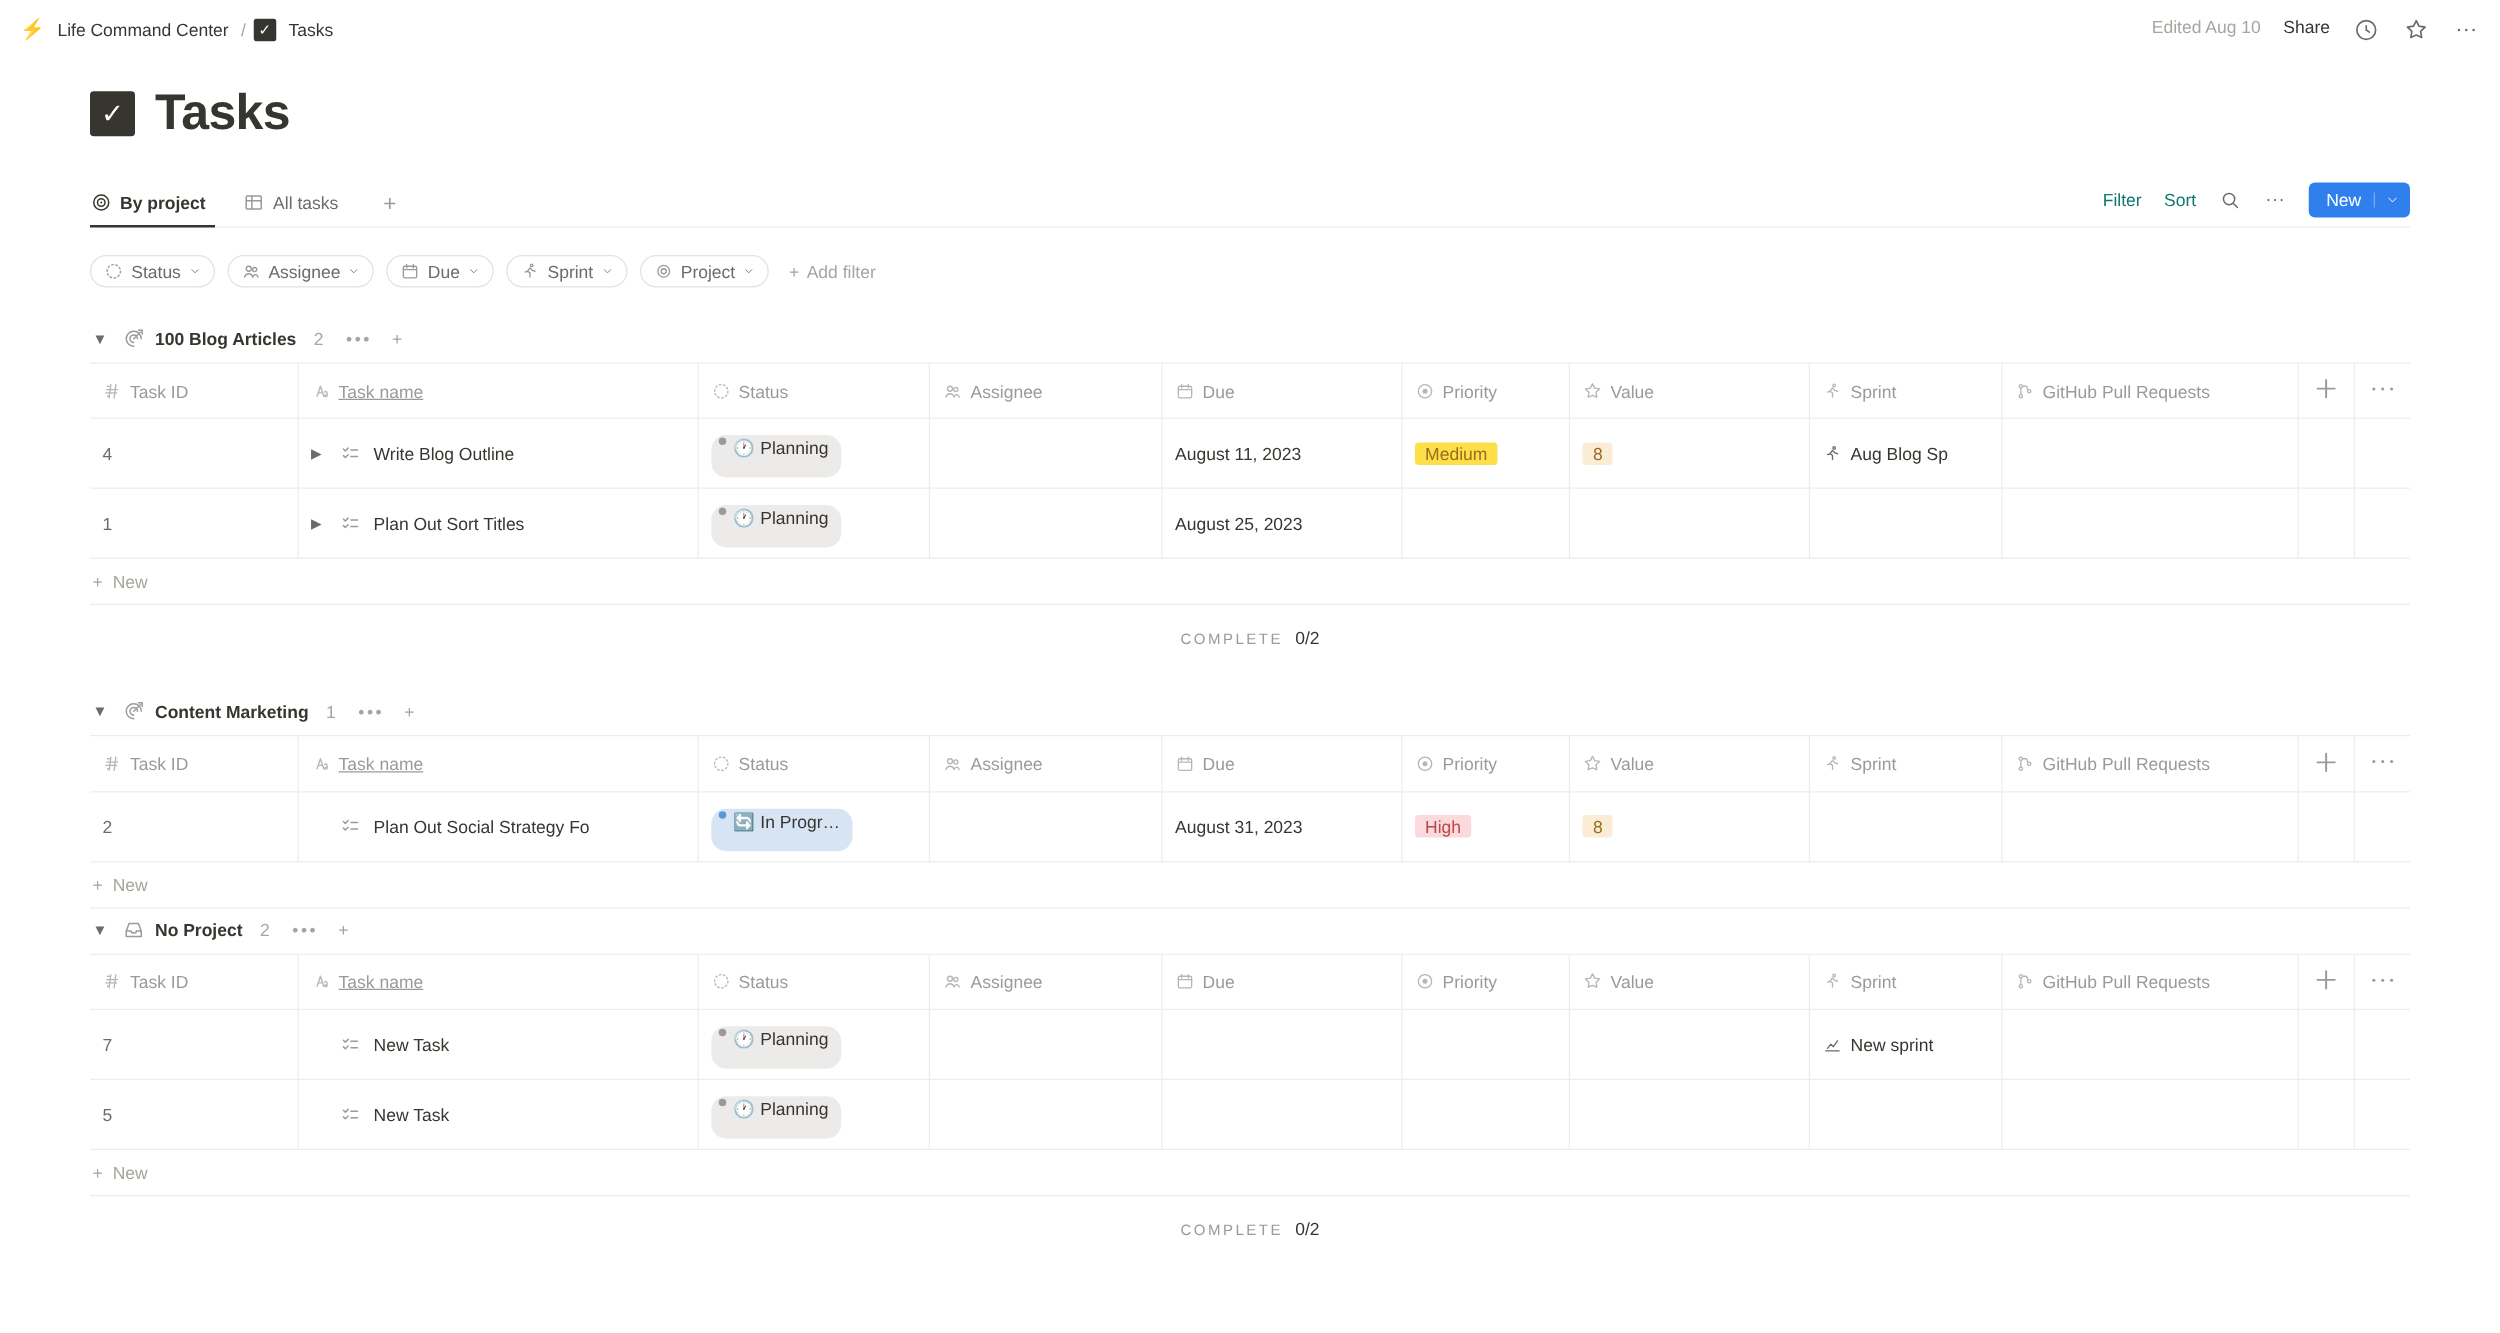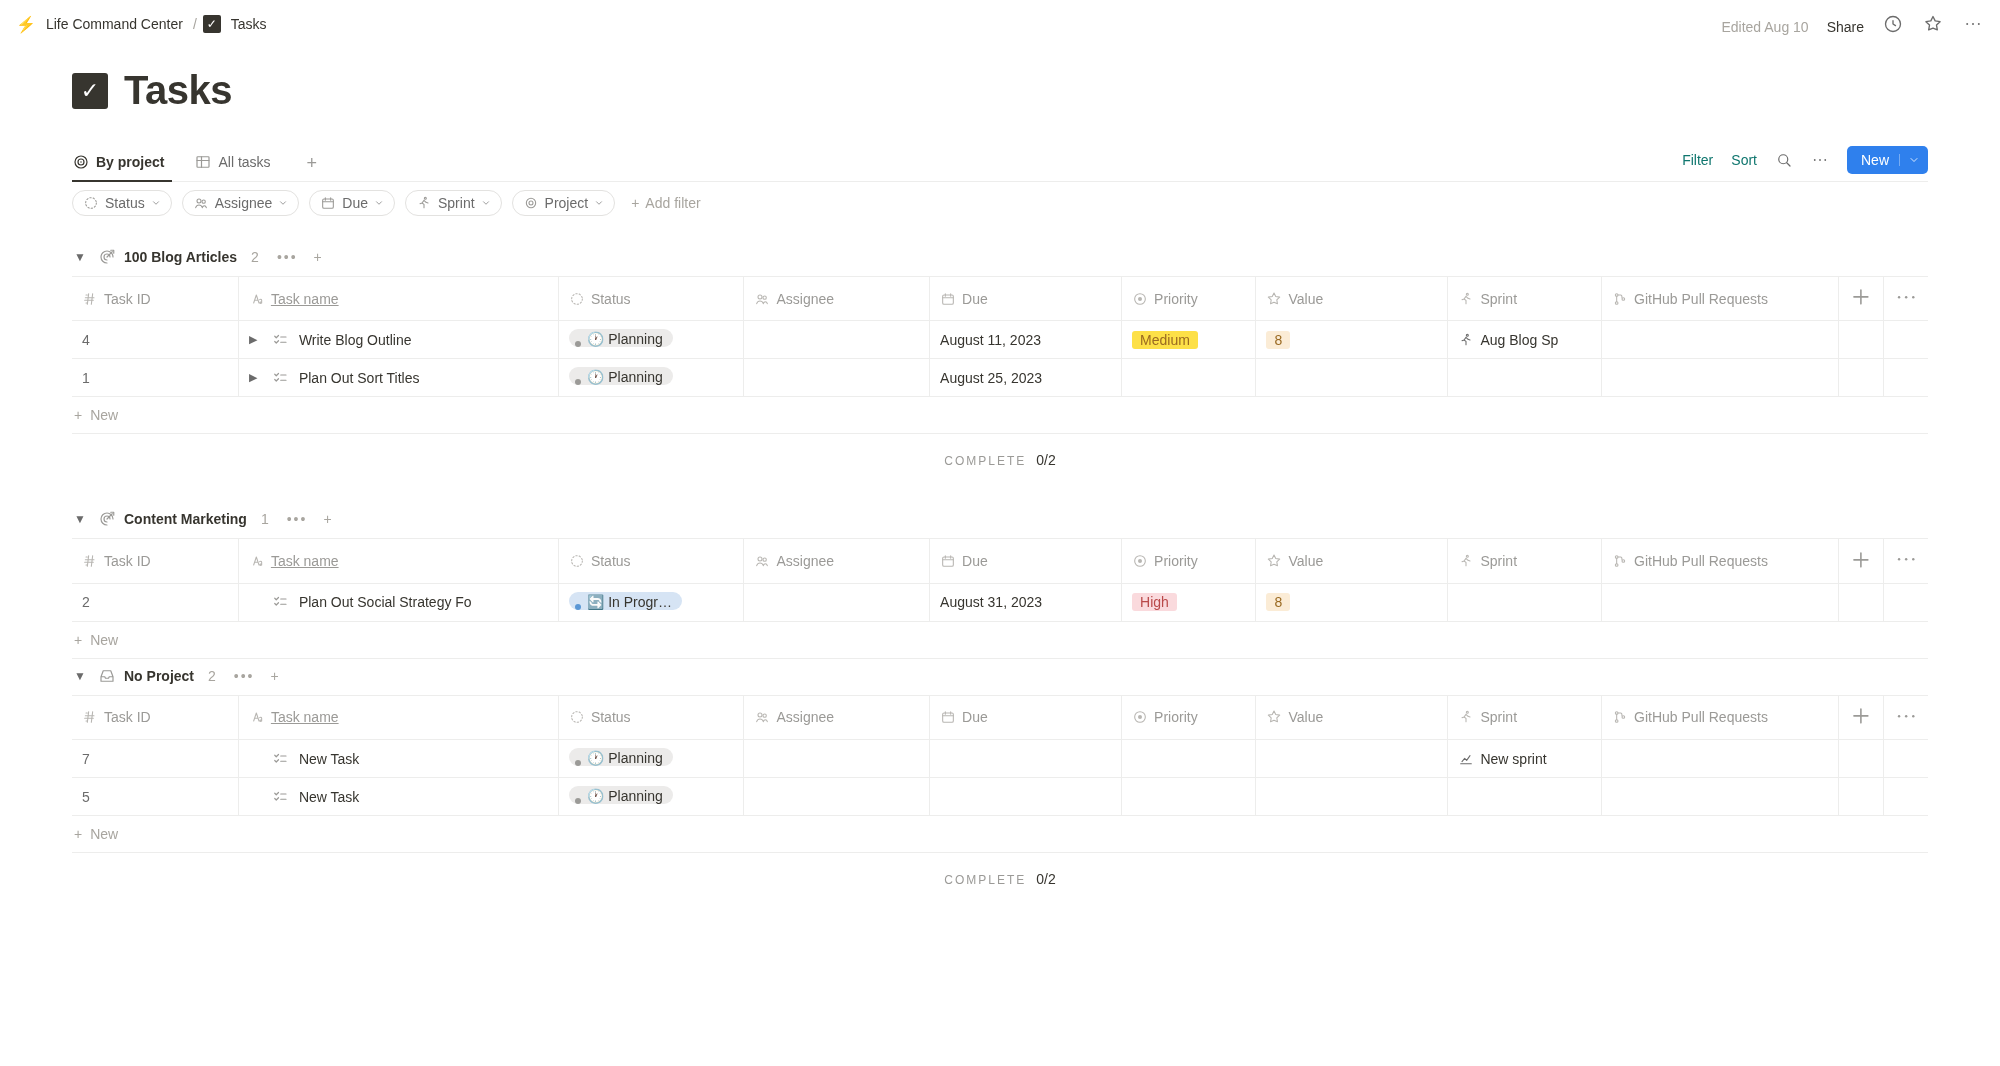--- a/index.html
+++ b/index.html
@@ -17,40 +17,40 @@
   }
   .breadcrumb { display: flex; align-items: center; gap: 6px; color: #37352f; }
   .breadcrumb .bolt { color: #f5a623; font-size: 16px; }
   .breadcrumb .crumb { color: #37352f; padding: 2px 4px; border-radius: 4px; }
   .breadcrumb .slash { color: #a8a59f; }
   .breadcrumb .check-page-icon {
     width: 18px; height: 18px; background: #37352f; display: inline-flex;
     align-items: center; justify-content: center; color: #fff; border-radius: 2px;
     font-size: 12px;
   }
-  .topbar-right { display: flex; align-items: flex-end; gap: 18px; color: #37352f; }
+  .topbar-right { display: flex; align-items: flex-start; gap: 18px; color: #37352f; }
   .topbar-right .edited { color: #a8a59f; }
   .top-icon { width: 22px; height: 22px; color: #6b6b6b; display: flex; align-items: center; justify-content: center; }
   .top-icon svg { width: 20px; height: 20px; }
 
   
   .page {
     padding: 20px 72px 0 72px;
   }
   .title-row { display: flex; align-items: center; gap: 16px; margin-bottom: 32px; }
   .title-icon {
     width: 36px; height: 36px; background: #37352f; border-radius: 3px;
     display: flex; align-items: center; justify-content: center; color: #fff; font-size: 22px;
   }
   h1 { font-size: 40px; font-weight: 700; letter-spacing: -0.5px; }
 
   
   .tabs-row {
     display: flex; align-items: center; justify-content: space-between;
-    border-bottom: 1px solid #ededec; margin-bottom: 8px;
+    border-bottom: 1px solid #ededec; margin-bottom: 22px;
   }
   .tabs-left { display: flex; align-items: center; gap: 4px; }
   .tab { display: flex; align-items: center; gap: 6px; padding: 8px 8px 10px 0; margin-right: 18px; color: #6b6b6b; position: relative; }
   .tab.active { color: #37352f; font-weight: 600; }
   .tab.active::after { content: ""; position: absolute; left: 0; right: 0; bottom: -1px; height: 2px; background: #37352f; }
   .tab .tab-icon { width: 18px; height: 18px; display: inline-flex; align-items: center; justify-content: center; color: #9b9a97; }
   .tab.active .tab-icon { color: #37352f; }
   .add-tab { color: #9b9a97; font-size: 18px; padding: 4px 6px; }
 
   .tabs-right { display: flex; align-items: center; gap: 18px; padding-bottom: 6px; }
@@ -104,22 +104,22 @@
   .col-value { width: 150px; }
   .col-sprint { width: 120px; }
   .col-prs { width: 185px; }
   .col-add { width: 35px; }
   .col-dots { width: 35px; }
   .id-cell { text-align: center; color: #6b6b6b; }
   .name-cell { display: flex; align-items: center; gap: 10px; }
   .name-cell .disclosure { color: #6b6b6b; font-size: 11px; width: 12px; }
   .name-cell .task-icon { width: 18px; height: 18px; color: #9b9a97; display: inline-flex; }
   .status-pill {
-    display: inline-flex; align-items: flex-end; gap: 6px;
-    background: #ecebea; border-radius: 12px; padding: 2px 10px 0 6px;
+    display: inline-flex; align-items: flex-start; gap: 6px;
+    background: #ecebea; border-radius: 12px; padding: 2px 10px 16px 6px;
     font-size: 14px;
   }
   .status-pill .dot { width: 6px; height: 6px; border-radius: 50%; background: #9b9a97; }
   .status-pill.inprogress { background: #d6e4f4; }
   .status-pill.inprogress .dot { background: #5b97d5; }
   .priority-pill { display: inline-block; padding: 1px 8px; border-radius: 3px; font-size: 14px; }
   .priority-pill.medium { background: #fde047; color: #9a6a22; }
   .priority-pill.high { background: #fadadd; color: #b94949; }
   .value-pill { display: inline-block; padding: 1px 8px; border-radius: 3px; background: #fbecd6; color: #9a6a22; }
   .sprint-cell { display: flex; align-items: center; gap: 6px; }

